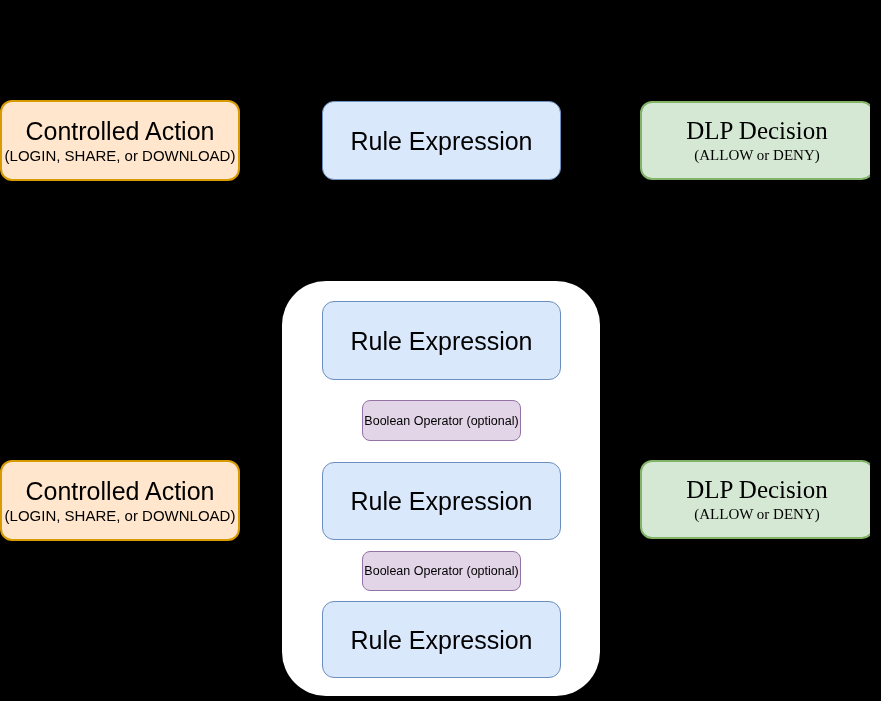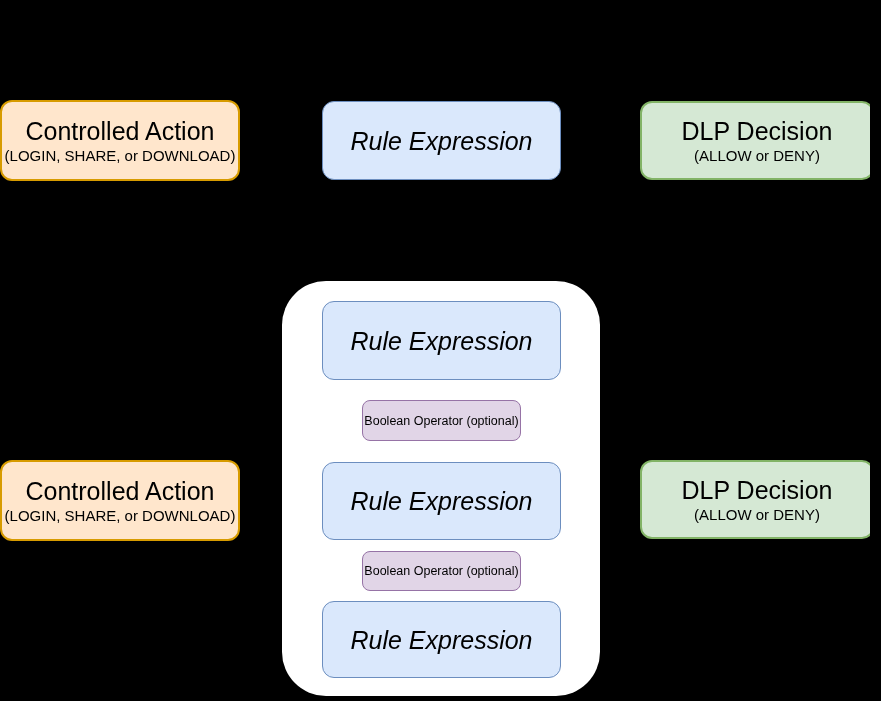--- a/index.html
+++ b/index.html
@@ -26,25 +26,25 @@
     text-align: center;
     border-radius: 12px;
   }
   .node.orange {
     background: var(--orange-fill, #FFE6CC);
     border: 2px solid var(--orange-border, #D79B00);
   }
   .node.blue {
     background: var(--blue-fill, #DAE8FC);
     border: 1.5px solid var(--blue-border, #6C8EBF);
-    font-style: italic;
   }
   .node.green {
     background: var(--green-fill, #D5E8D4);
     border: 2px solid var(--green-border, #82B366);
+    font-family: Liberation Serif, serif;
   }
   .node.purple {
     background: var(--purple-fill, #E1D5E7);
     border: 1px solid var(--purple-border, #9673A6);
     border-radius: 8px;
   }
   .group-container {
     position: absolute;
     box-sizing: border-box;
     background: var(--container-fill, #FFFFFF);

